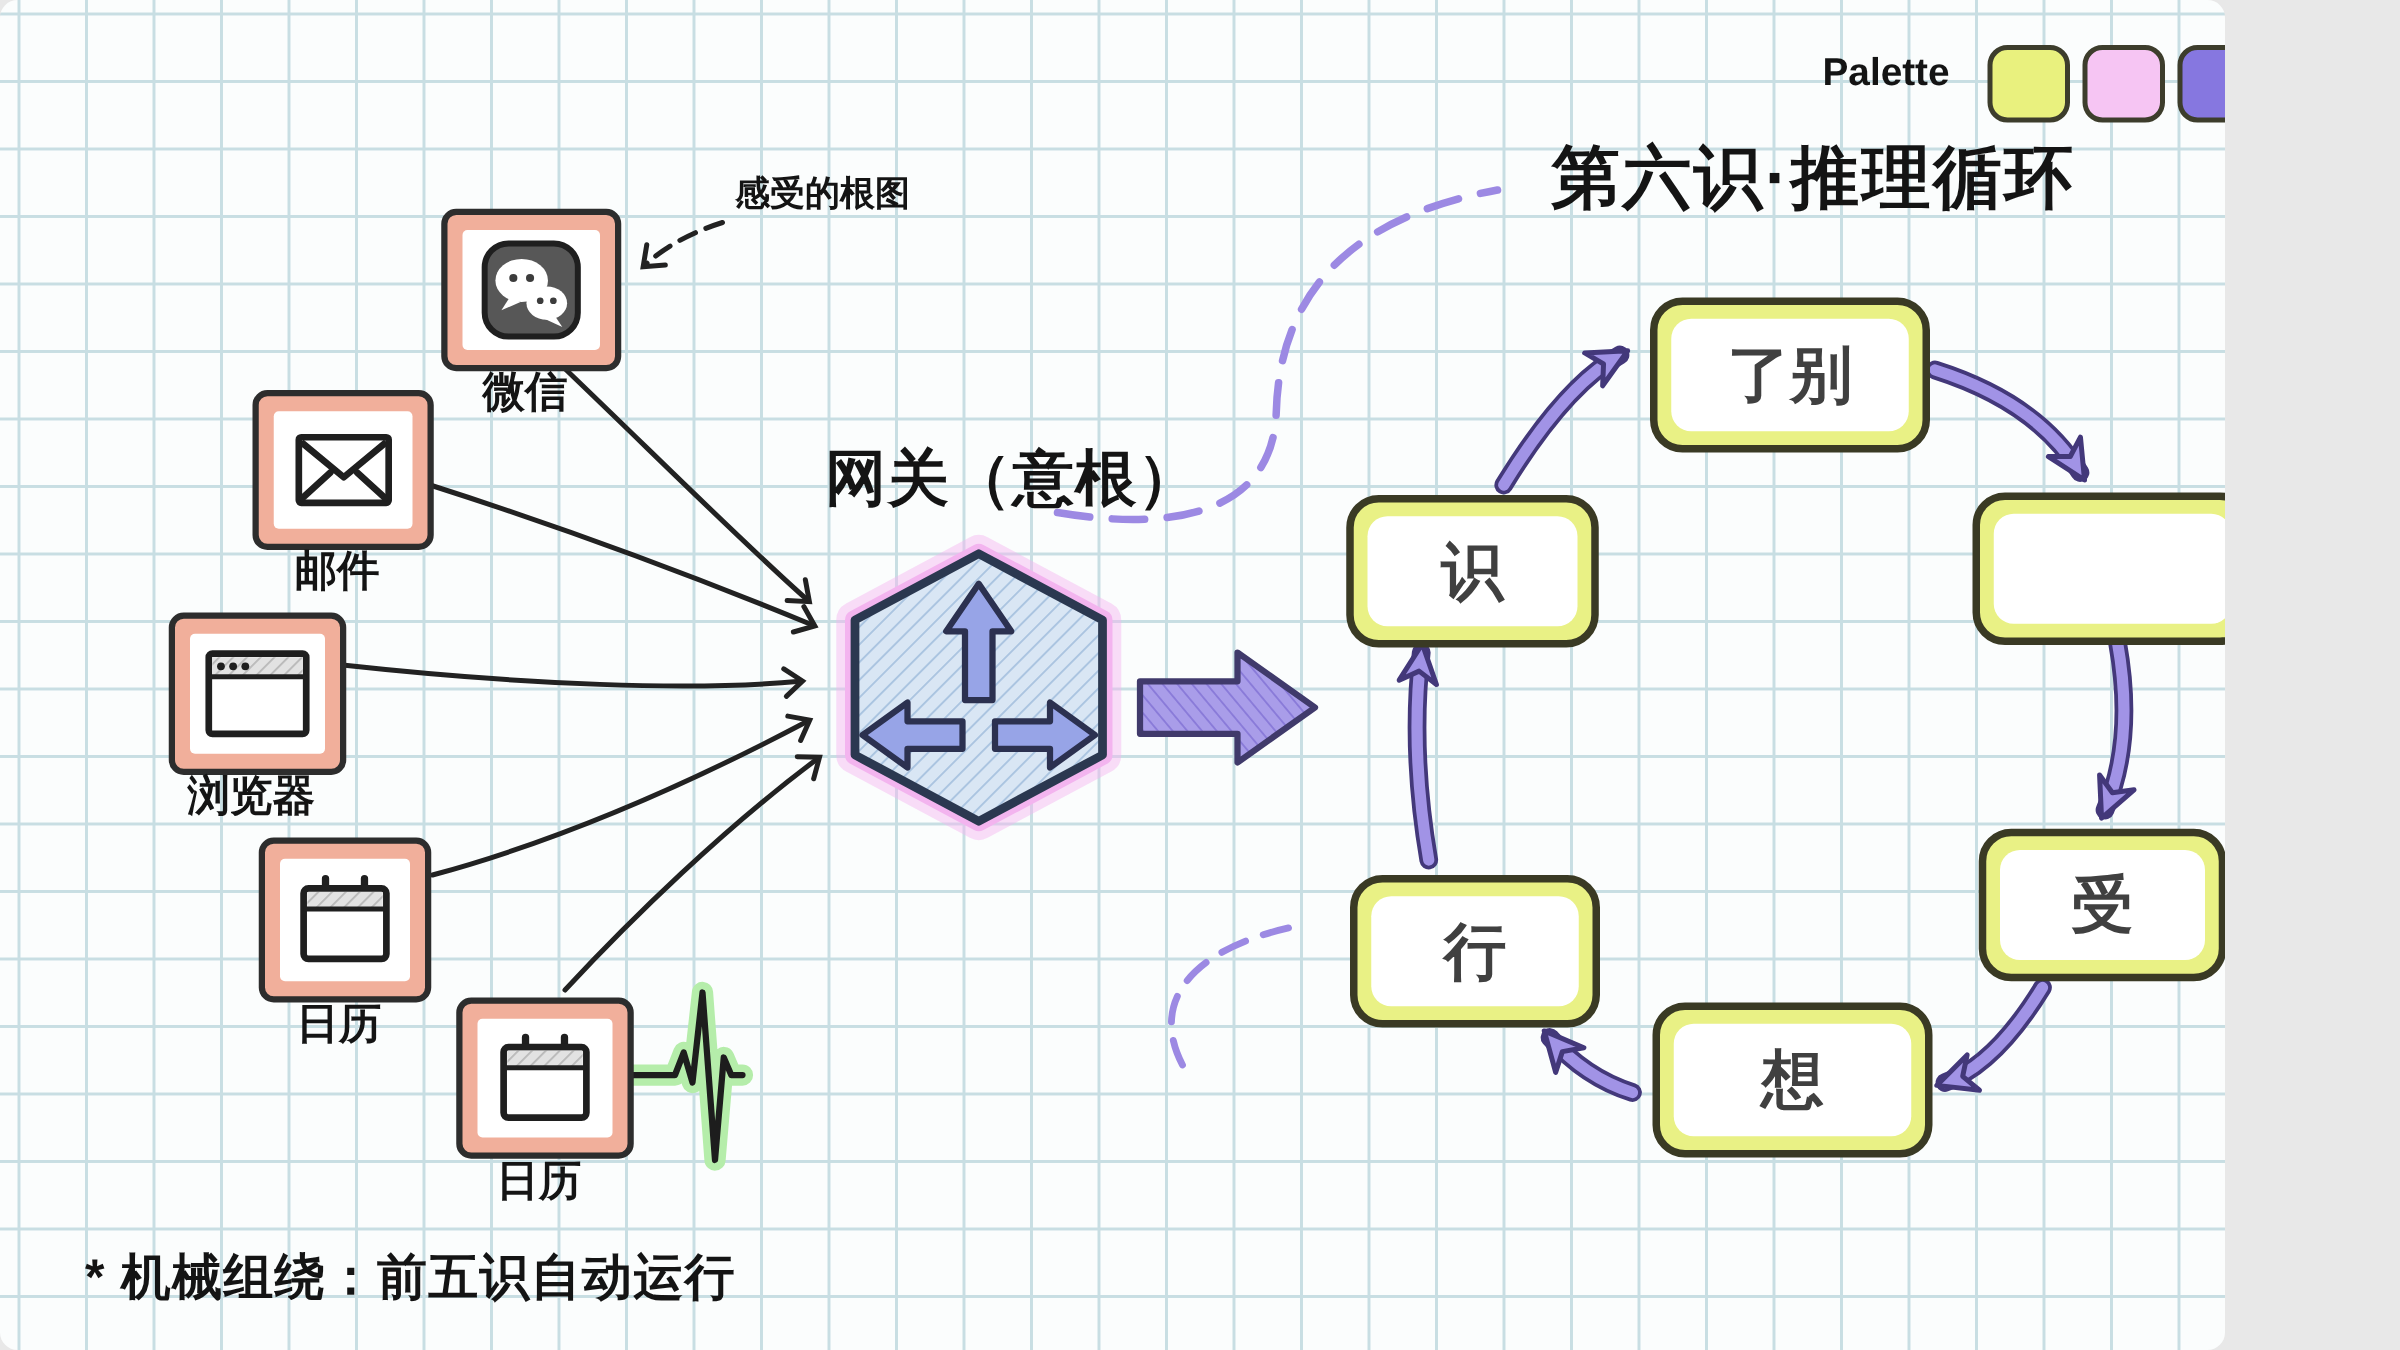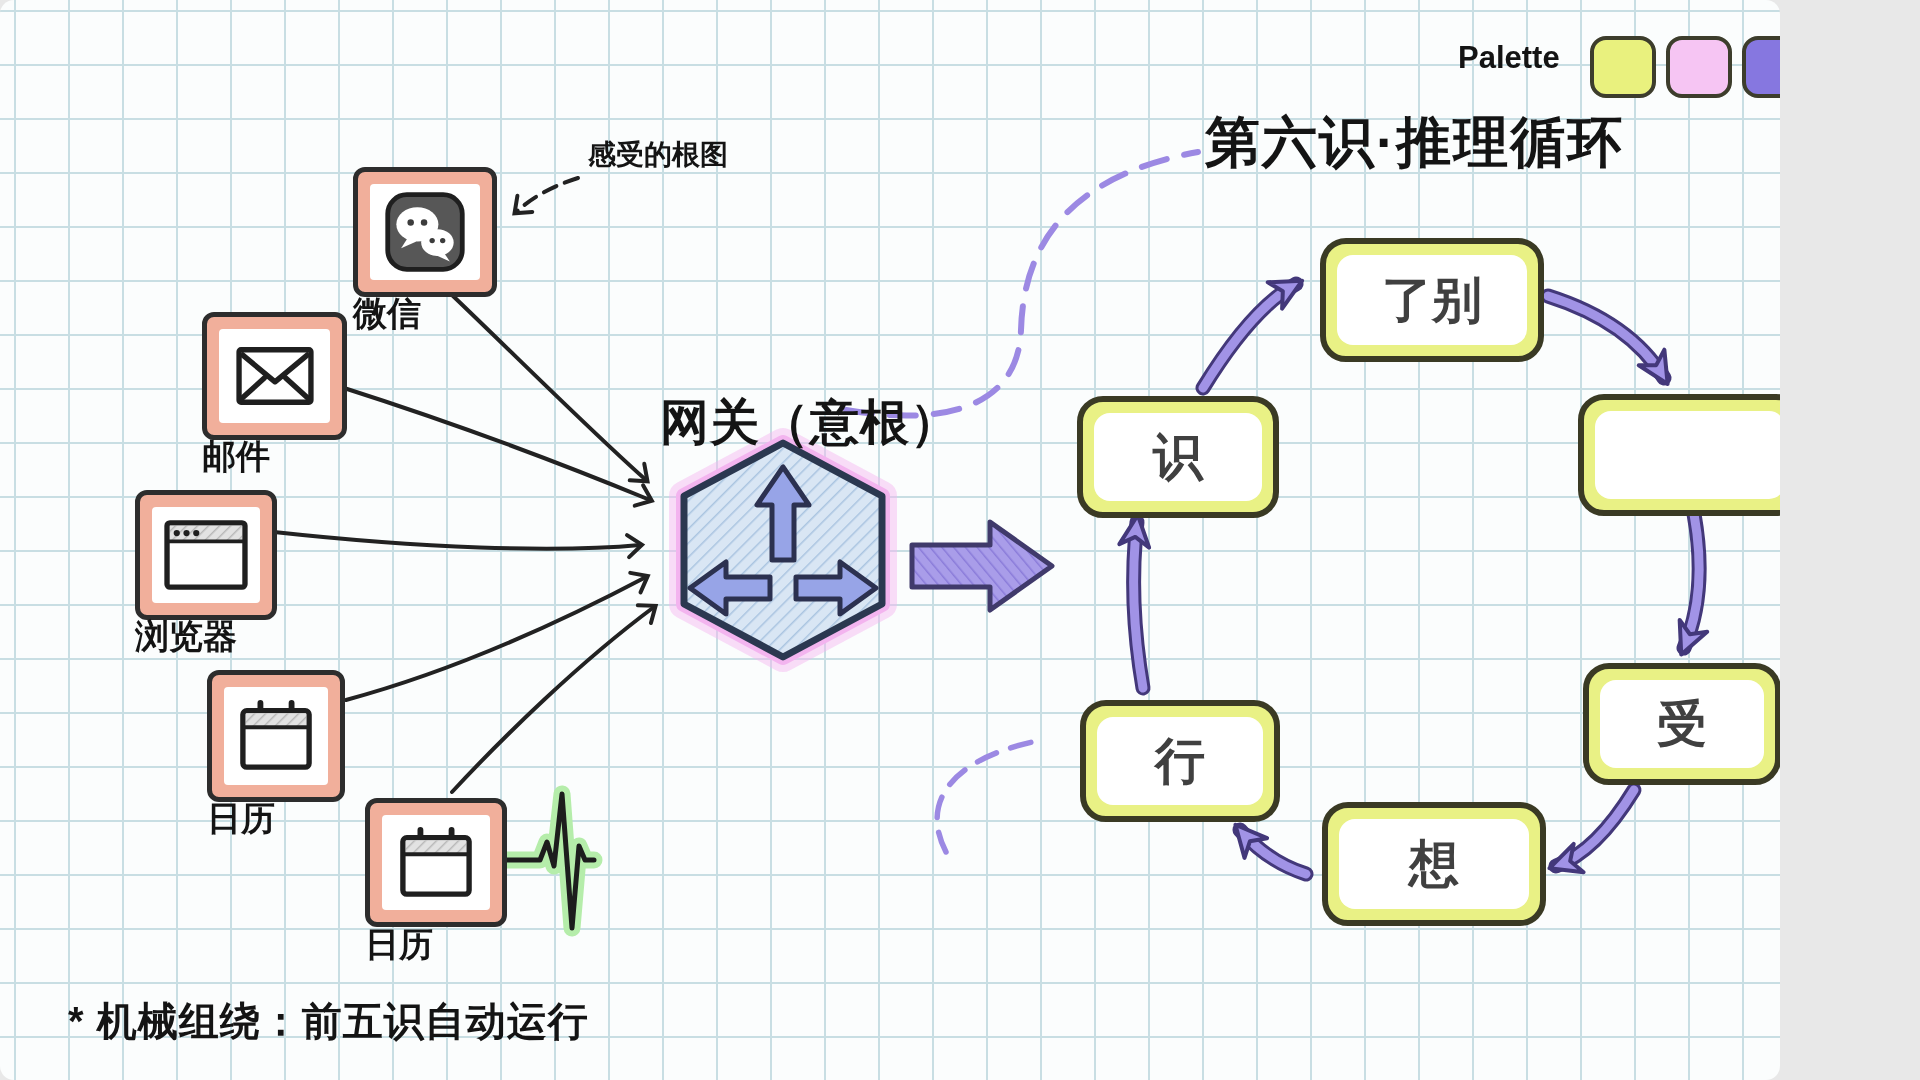--- a/index.html
+++ b/index.html
@@ -15,28 +15,28 @@
     border-radius:14px;
   }
   .layer{position:absolute;left:0;top:0;width:1920px;height:1080px;}
   .txt{position:absolute;color:#141414;font-weight:700;white-space:nowrap;}
   
   .palette-label{left:1458px;top:40px;font-size:31px;font-weight:600;}
   .swatch{position:absolute;top:36px;width:58px;height:54px;border:4px solid #3d3d2c;border-radius:16px;}
   
   .app-frame{position:absolute;border:5px solid #2d2d2d;border-radius:12px;background:#f1af9b;}
   .app-inner{position:absolute;inset:12px;background:#fff;border-radius:4px;display:flex;align-items:center;justify-content:center;}
-  .app-label{position:absolute;font-size:34px;font-weight:700;color:#141414;}
+  .app-label{position:absolute;font-size:34px;font-weight:700;color:#141414;text-align:center;}
   
   .node{position:absolute;background:#e9f185;border:6px solid #3a3a24;border-radius:26px;}
   .node .node-inner{position:absolute;inset:11px;background:#ffffff;border-radius:16px;}
   .node .node-label{position:absolute;inset:0;display:flex;align-items:center;justify-content:center;
     font-size:50px;font-weight:700;color:#404040;}
-  .title{left:1205px;top:106px;font-size:55px;letter-spacing:2px;}
-  .gateway-label{left:660px;top:350px;font-size:49px;letter-spacing:1px;margin-top:40px;}
+  .title{left:1205px;top:106px;font-size:55px;letter-spacing:2px;padding-left:36px;}
+  .gateway-label{left:660px;top:350px;font-size:49px;letter-spacing:1px;}
   .wechat-note{left:588px;top:136px;font-size:28px;text-align:center;}
   .ai-note{left:866px;top:856px;font-size:38px;}
   .footnote{left:68px;top:994px;font-size:40px;letter-spacing:1px;}
   .react-center{position:absolute;left:1268px;top:506px;width:320px;text-align:center;
     font-size:49px;font-weight:700;color:#141414;line-height:66px;}
 </style>
 </head>
 <body>
 
 <div class="canvas">

